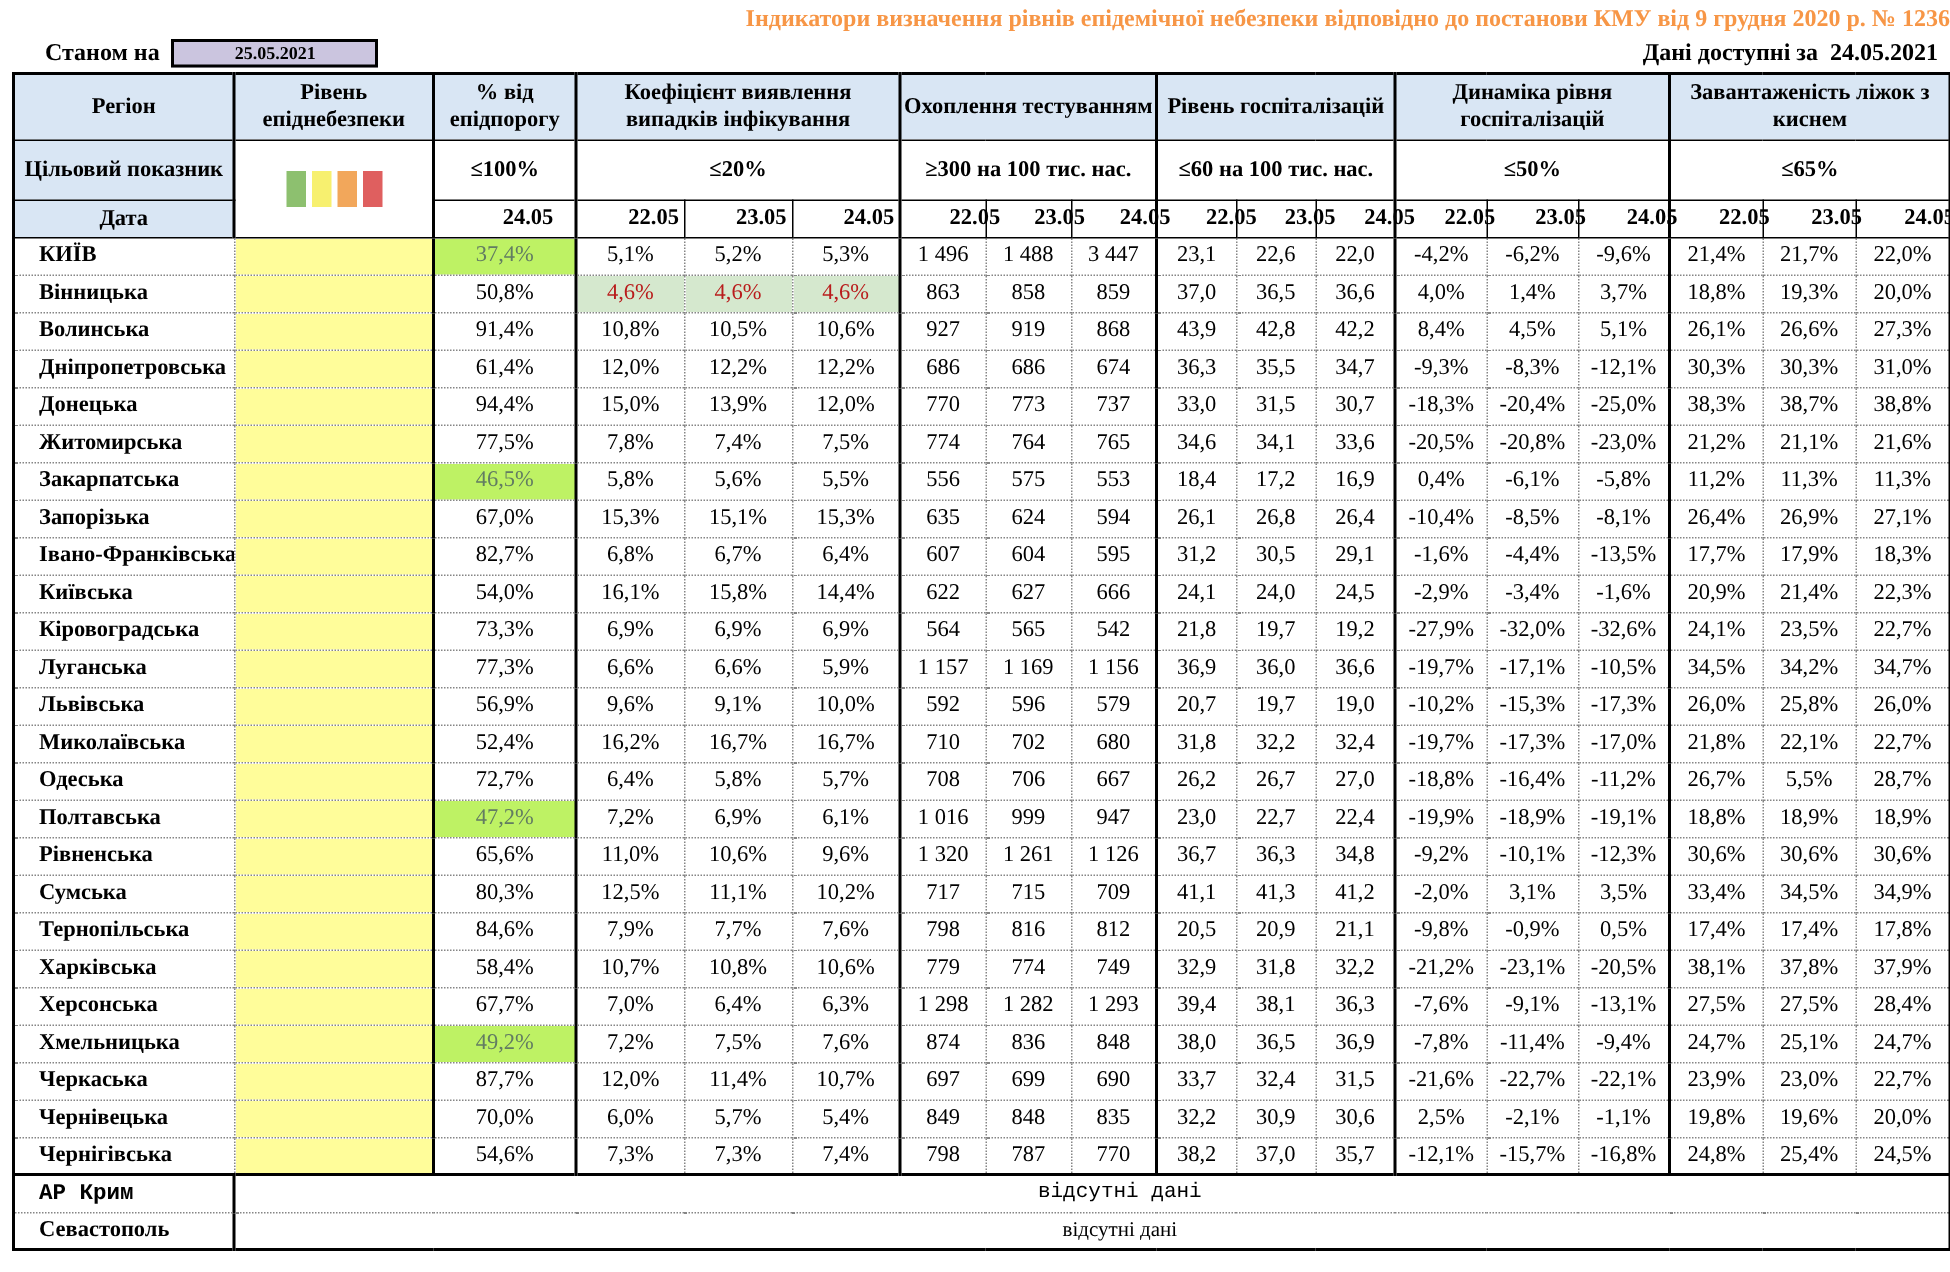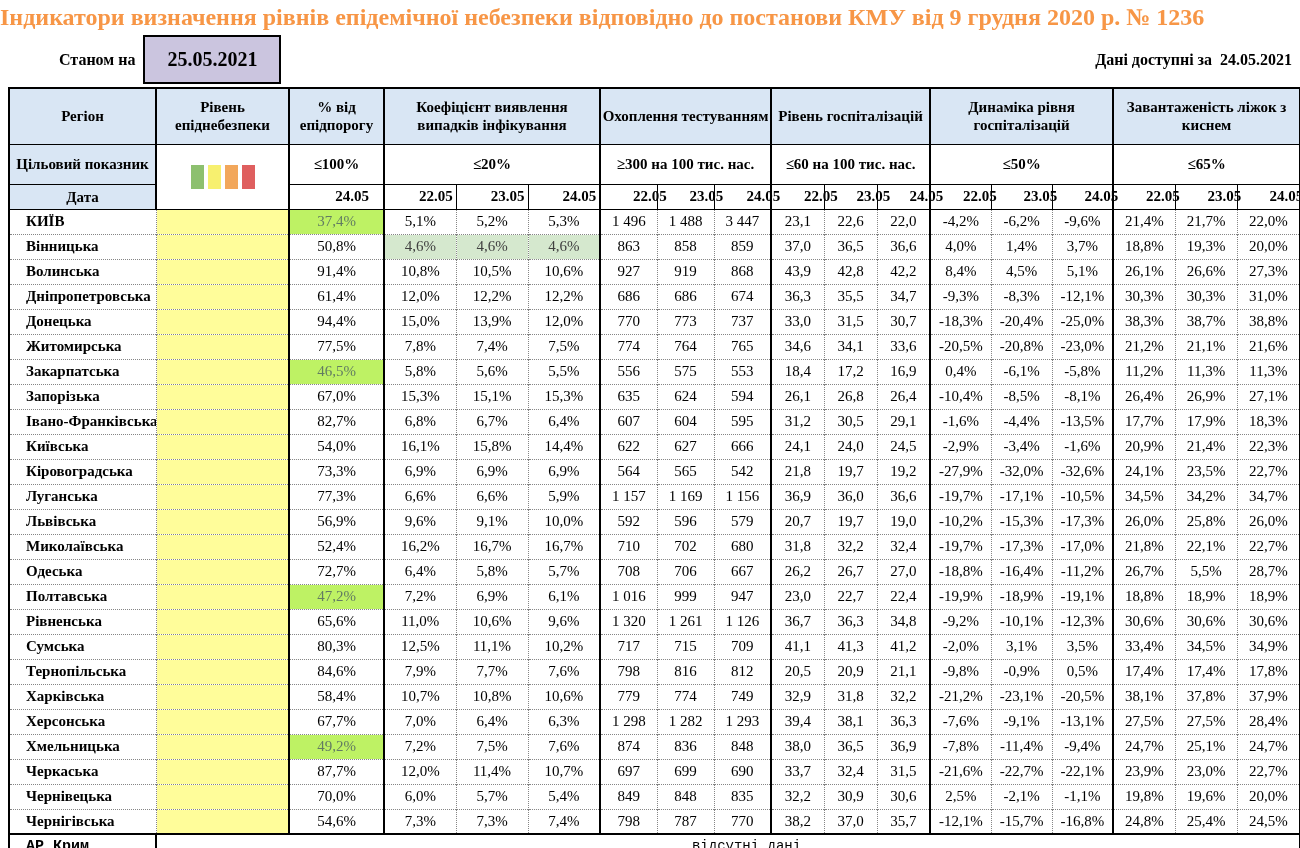--- a/index.html
+++ b/index.html
@@ -1,46 +1,46 @@
 <!DOCTYPE html>
 <html><head>
 <meta charset="utf-8">
 <style>
   * { margin:0; padding:0; box-sizing:border-box; }
   html,body { width:1300px; background:#fff; }
   body { font-family:"Liberation Serif","DejaVu Serif",serif; color:#000; }
   .page { width:1300px; height:848px; overflow:hidden; padding-top:3px; }
-  .title { text-align:left; font-weight:700; font-size:24px; color:#F79646; padding:1px 0 2px; }
+  .title { text-align:right; font-weight:700; font-size:16px; color:#F79646; padding:1px 0 2px; }
   .subbar { display:flex; align-items:center; padding:2px 6px 3px 30px; }
-  .asof-label { font-weight:700; font-size:16px;margin-left:29px; }
+  .asof-label { font-weight:700; font-size:16px; }
   .asof-box { display:inline-block; width:138px; text-align:center; background:#CBC5DF;
-              border:2px solid #000; font-weight:700; font-size:20px; margin-left:8px; padding:11px 0; }
+              border:2px solid #000; font-weight:700; font-size:12px; margin-left:8px; padding:0 0; }
   .avail { margin-left:auto; font-weight:700; font-size:16px; padding-right:2px; }
   .avail .lbl { margin-right:8px; }
 
   table { border-collapse:collapse; table-layout:fixed; width:1291px; margin-left:8px;
           border:2px solid #000; }
   thead th, thead td { border:1px solid #000; text-align:center; vertical-align:middle; padding:0 1px; }
   thead .hdr { background:#D9E6F4; font-weight:700; font-size:15px; line-height:1.2; }
   thead .target { background:#fff; font-weight:700; font-size:15px; }
   thead .date { background:#fff; font-weight:700; font-size:15px;padding-left:32px; }
-  thead tr.r1 { height:56px; }
+  thead tr.r1 { height:44px; }
   thead tr.r2 { height:40px; }
   thead tr.r3 { height:25px; }
   .legend-cell { background:#fff; }
   .legend-sq { display:inline-block; width:13px; height:24px; margin:0 2px; vertical-align:middle; }
 
   tbody td { border-left:1px dotted #858585; border-top:1px dotted #858585;
              font-size:15px; text-align:center; height:25px; line-height:23px;
              padding:0; white-space:nowrap; overflow:hidden; }
   tbody td.region { font-weight:700; text-align:left; padding-left:16px; border-left:none; font-size:15px; }
   tbody td.level { background:#FFFD9A; }
   .gs { border-left:2px solid #000 !important; }
   td.hl-pct  { background:#bef264; color:#627C62; }
-  td.hl-coef { background:#D5E8CE; color:#404040; }
+  td.hl-coef { background:#D5E8CE; color:#b91c1c; }
   tbody tr.section-start td { border-top:2px solid #000;font-family:Liberation Mono, monospace; }
   td.nodata { font-size:14px; font-weight:400;padding-left:37px; }
 </style>
 </head>
 <body>
 
 <div class="page">
   <div class="title">Індикатори визначення рівнів епідемічної небезпеки відповідно до постанови КМУ від 9 грудня 2020 р. № 1236</div>
 
   <div class="subbar">

